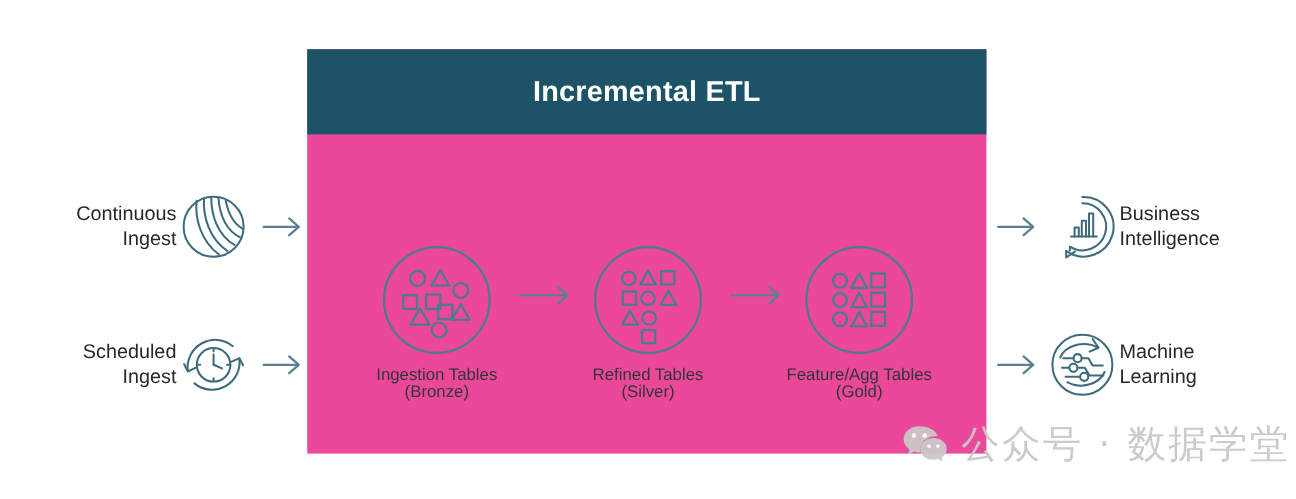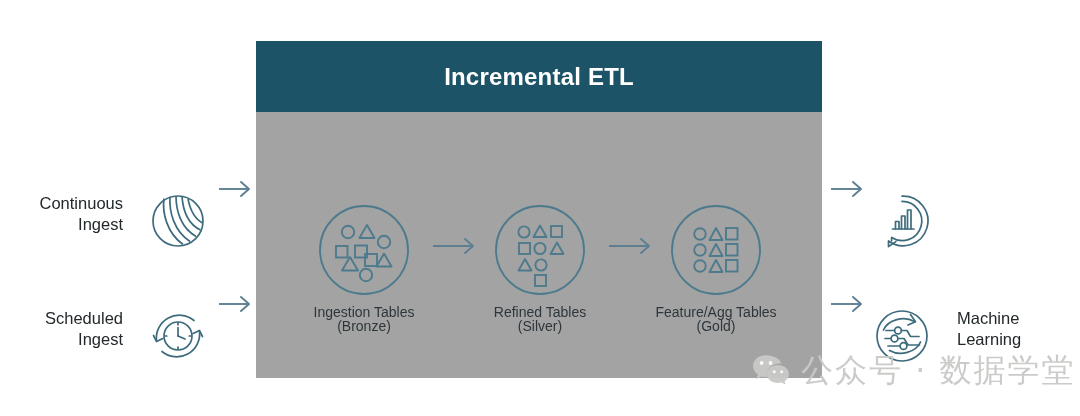--- a/index.html
+++ b/index.html
@@ -16,21 +16,21 @@
     color: #23282b;
   }
 
   
   #etl-panel {
     position: absolute;
     left: 256px;
     top: 41px;
     width: 566px;
     height: 337px;
-    background: #a3a3a3;
+    background: #ec4899;
   }
   #etl-header {
     position: absolute;
     left: 0;
     top: 0;
     width: 100%;
     height: 71px;
     background: #1d5366;
     display: flex;
     align-items: center;
@@ -60,22 +60,22 @@
     font-size: 14px;
     line-height: 14px;
     color: #2e363b;
     white-space: pre-line;
   }
 
   
   .side-node {
     position: absolute;
     display: flex;
-    gap: 27px;
-    margin-top: 32px;
+    align-items: center;
+    gap: 3px;
   }
   .side-label {
     font-size: 16.5px;
     line-height: 21px;
     color: #23282b;
     white-space: pre-line;
   }
   .side-label.right-side { text-align: left; }
   .side-label.left-side  { text-align: right; }
   .side-icon { width: 56px; height: 56px; flex: none; }
@@ -245,20 +245,22 @@
   <div class="side-icon">
     <svg viewBox="0 0 56 56" width="56" height="56" fill="none" stroke="#3d6b7d" stroke-width="1.7" stroke-linecap="round" stroke-linejoin="round">
       <path d="M28 3.2 A24.8 24.8 0 1 1 14.5 48 L14.5 53.6 L21.8 48.6"></path>
       <path d="M28 8.4 A19.6 19.6 0 1 1 17.6 44.5 L17.6 47.8"></path>
       <line x1="18.5" y1="36" x2="40" y2="36"></line>
       <polyline points="21.5,36 21.5,28.5 25,28.5 25,36"></polyline>
       <polyline points="27.5,36 27.5,23 31,23 31,36"></polyline>
       <polyline points="33.5,36 33.5,17 37,17 37,36"></polyline>
     </svg>
   </div>
+  <div class="side-label right-side">Business
+Intelligence</div>
 </div>
 
 <div class="side-node" style="left:874px; top:276px;">
   <div class="side-icon">
     <svg viewBox="0 0 56 56" width="56" height="56" fill="none" stroke="#3d6b7d" stroke-width="1.7" stroke-linecap="round" stroke-linejoin="round">
       <circle cx="28" cy="28" r="25"></circle>
       <path d="M9.5 22 C14 11.5 30 7.5 40.5 13.5"></path>
       <polyline points="36.5,6.5 41.5,13.8 34,17"></polyline>
       <path d="M46.5 34 C42 44.5 26 48.5 15.5 42.5"></path>
       <path d="M12 22.5 L20.5 22.5"></path>

